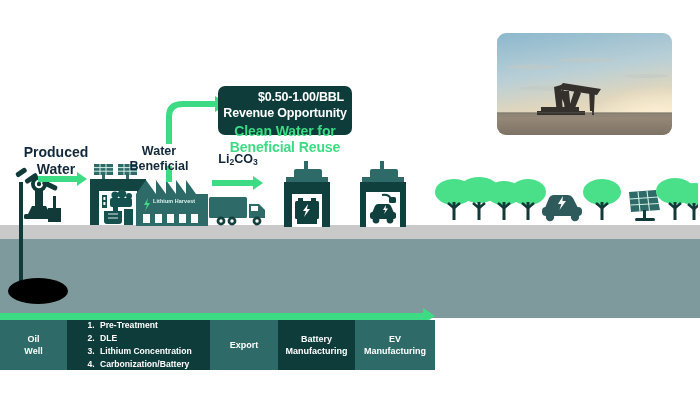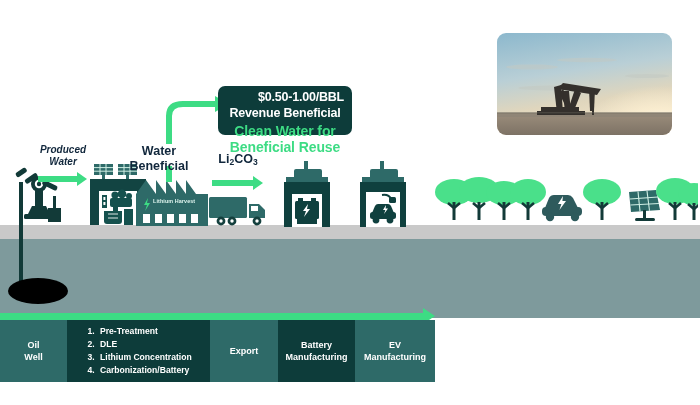--- a/index.html
+++ b/index.html
@@ -11,21 +11,21 @@
   
   .surface{position:absolute;left:0;top:225px;width:700px;height:14px;background:#c9c9c9;}
   .subsurface{position:absolute;left:0;top:236px;width:700px;height:82px;background:#7e9a9c;}
   .subsurface-wave{position:absolute;left:0;top:232px;width:700px;height:12px;}
   .oilpool{position:absolute;left:8px;top:278px;width:60px;height:26px;background:#000000;
            border-radius:50%;}
   .wellshaft{position:absolute;left:19px;top:182px;width:4px;height:110px;background:#123a38;}
 
   
   .lbl{position:absolute;color:#11273c;font-weight:bold;text-align:center;line-height:1.22;}
-  .lbl-produced{left:21px;top:144px;width:84px;font-size:10px;font-style:italic;}
+  .lbl-produced{left:14px;top:144px;width:84px;font-size:14px;}
   .lbl-watertreat{left:117px;top:144px;width:84px;font-size:12.5px;}
   .lbl-li2co3{left:203px;top:152px;width:70px;font-size:12.5px;}
   .sub{font-size:8.5px;vertical-align:-2px;}
 
   
   .garrow{position:absolute;height:6px;background:#3ddc84;}
   .garrow:after{content:"";position:absolute;right:-9px;top:-4px;width:0;height:0;
         border-top:7px solid transparent;border-bottom:7px solid transparent;
         border-left:10px solid #3ddc84;}
   .arrow-produced{left:38px;top:176px;width:40px;}
@@ -52,21 +52,21 @@
   .photo{position:absolute;left:497px;top:33px;width:175px;height:102px;border-radius:9px;
          overflow:hidden;}
   .photo svg{display:block;}
 
   
   .track{position:absolute;left:0;top:313px;width:424px;height:7px;background:#3ddc84;}
   .track:after{content:"";position:absolute;right:-11px;top:-5px;width:0;height:0;
         border-top:8.5px solid transparent;border-bottom:8.5px solid transparent;
         border-left:12px solid #3ddc84;}
   .pbar{position:absolute;left:0;top:320px;height:50px;display:flex;}
-  .seg{height:62px;box-sizing:border-box;display:flex;align-items:center;
+  .seg{height:50px;box-sizing:border-box;display:flex;align-items:center;
        justify-content:center;color:#ffffff;font-size:9px;font-weight:bold;
        text-align:center;line-height:1.35;}
   .seg-a{background:#2e6a68;}
   .seg-b{background:#0d3c3a;}
   .seg.list{justify-content:flex-start;padding-left:17px;}
   .seg.list ol{margin:0;padding:0 0 0 13px;text-align:left;font-size:8.6px;
        font-weight:bold;line-height:1.52;}
   .seg.list ol li{padding-left:3px;}
 </style>
 </head>
@@ -167,21 +167,21 @@
     <div>Beneficial</div>
   </div>
 
   <svg class="elbow" viewBox="0 0 85 52">
     <path d="M14,52 L14,24 Q14,12 28,12 L62,12" stroke="#3ddc84" stroke-width="6" fill="none" stroke-linecap="butt"></path>
     <path d="M60,4 L74,12 L60,20 Z" fill="#3ddc84"></path>
   </svg>
 
   <div class="callout">
     <div class="c1">$0.50-1.00/BBL</div>
-    <div class="c2">Revenue Beneficial</div>
+    <div class="c2">Revenue Opportunity</div>
     <div class="c3">Clean Water for Beneficial Reuse</div>
   </div>
 
   <div class="lbl lbl-li2co3">
     <span>Li</span><span class="sub">2</span><span>CO</span><span class="sub">3</span>
   </div>
   <div class="garrow arrow-li"></div>
 
   <svg class="bld" style="left:209px;top:195px;" width="63" height="32" viewBox="0 0 63 32">
     <rect x="0" y="2" width="38" height="21" rx="1.5" fill="#2e6a68"></rect>

